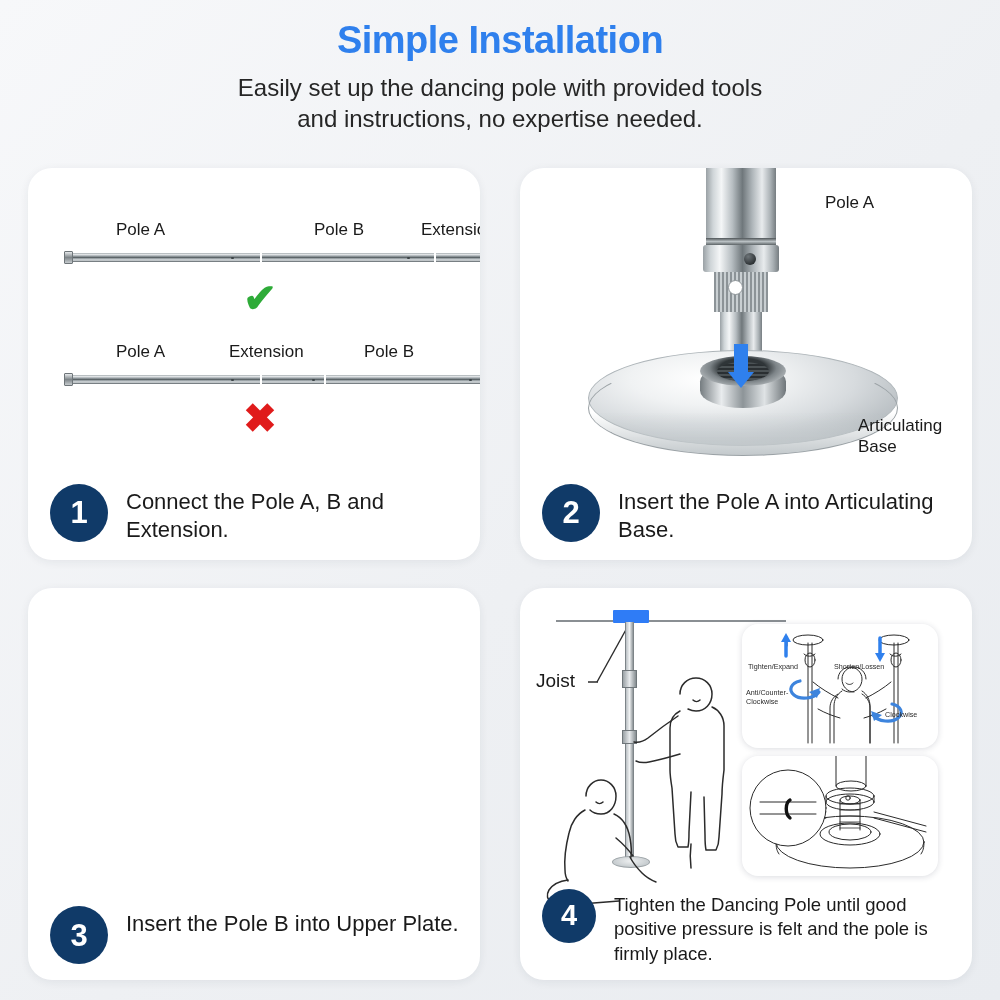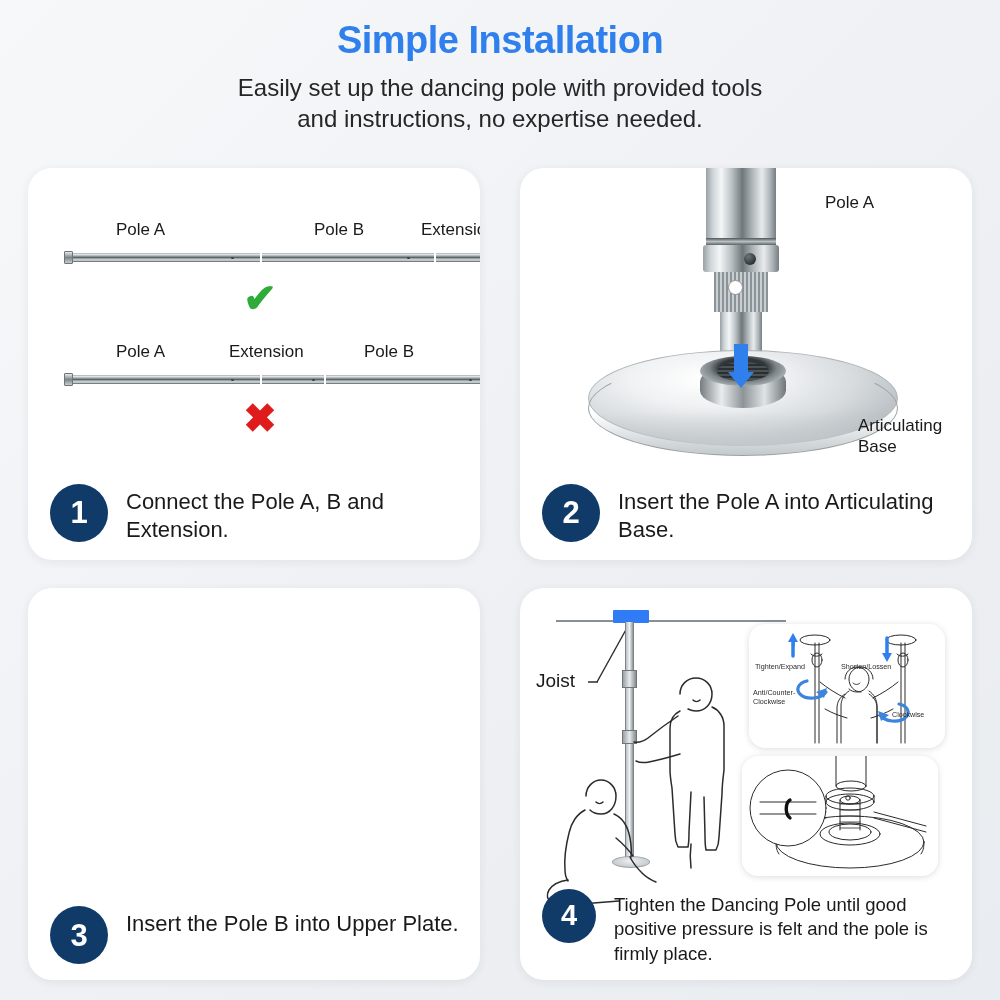--- a/index.html
+++ b/index.html
@@ -289,21 +289,21 @@
       <svg width="180" height="180" style="position:absolute; left:18px; top:176px;" fill="none" stroke="#2b2b2b" stroke-width="1.5" stroke-linecap="round" stroke-linejoin="round">
         <path d="M48 32c0-9 7-16 15-16s15 7 15 16c0 10-6 18-15 18-4 0-8-1-11-4"></path>
         <path d="M58 38c2 2 5 2 7 0"></path>
         <path d="M47 46c-8 4-14 13-16 23-3 12-5 25-4 37 0 4 1 8 3 11"></path>
         <path d="M76 50c9 4 14 13 16 24 1 6 2 13 1 19"></path>
         <path d="M30 116c-8 1-15 4-19 10-3 5-2 10 3 12 8 3 19 3 29 2l38-3"></path>
         <path d="M92 93c3 6 7 11 12 16 4 4 9 7 14 9"></path>
         <path d="M78 74c6 5 12 11 17 18"></path>
       </svg>
 
-      <div class="inset" style="left:222px; top:36px; width:196px; height:124px;margin-left:7px;">
+      <div class="inset" style="left:222px; top:36px; width:196px; height:124px;">
         <svg width="196" height="124" viewBox="0 0 196 124" fill="none" stroke="#2b2b2b" stroke-width="1" stroke-linecap="round" stroke-linejoin="round">
 
           <ellipse cx="66" cy="16" rx="15" ry="5"></ellipse>
           <path d="M66 19v100"></path>
             <path d="M70 19v100"></path>
           <path d="M62 30c3 3 8 3 11 0"></path>
           <ellipse cx="68" cy="36" rx="5" ry="7"></ellipse>
           <path d="M96 55c0-7 6-12 12-12s12 5 12 12-5 13-12 13c-3 0-6-1-8-3"></path>
           <path d="M104 59c2 2 5 2 7 0"></path>
           <path d="M96 70c-5 3-8 8-8 14v35"></path>

